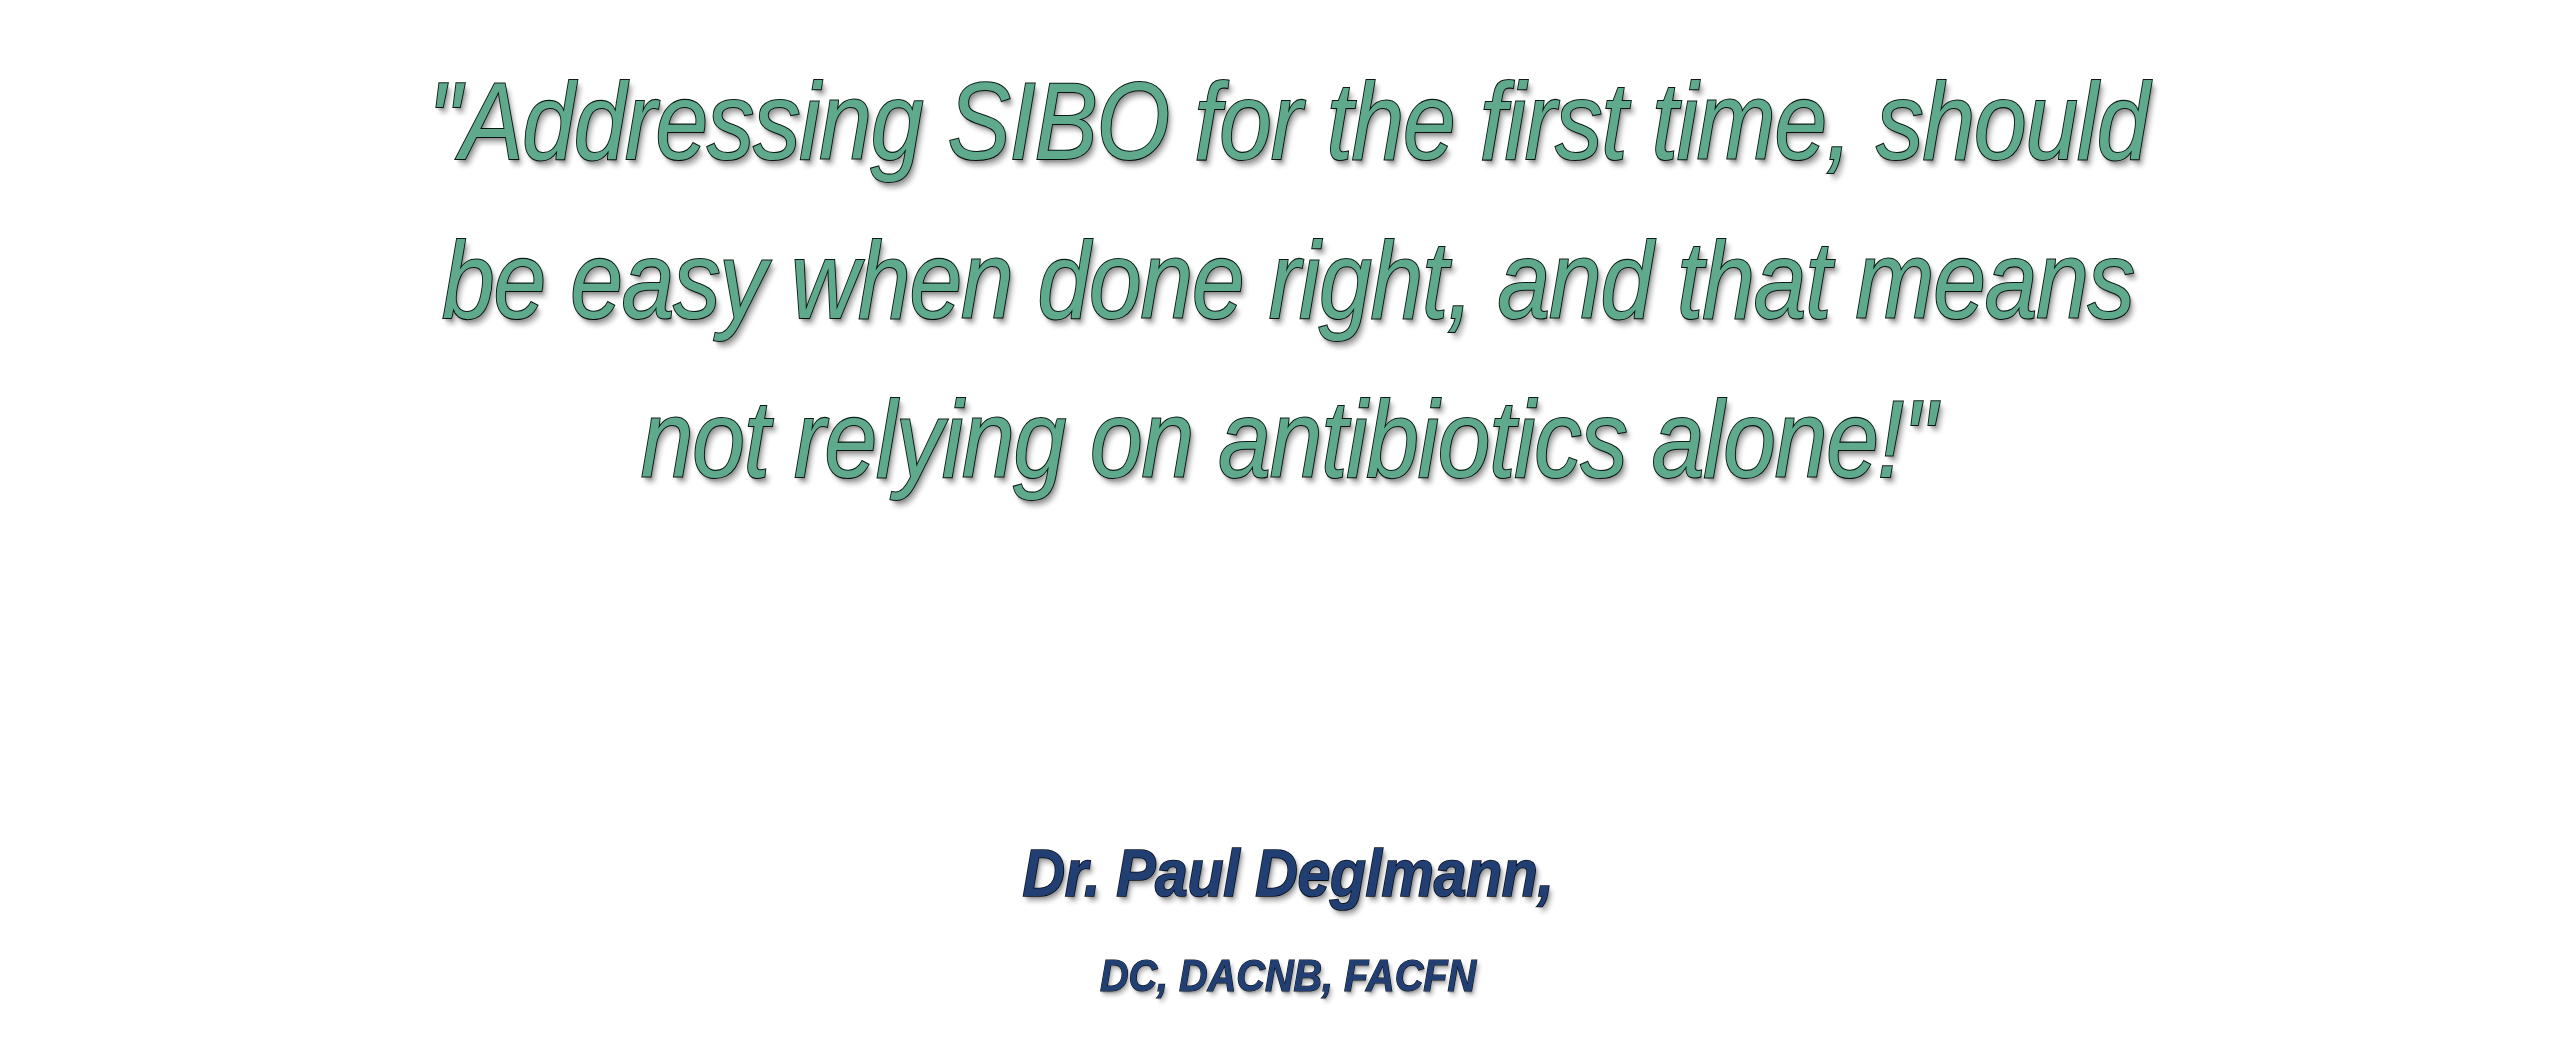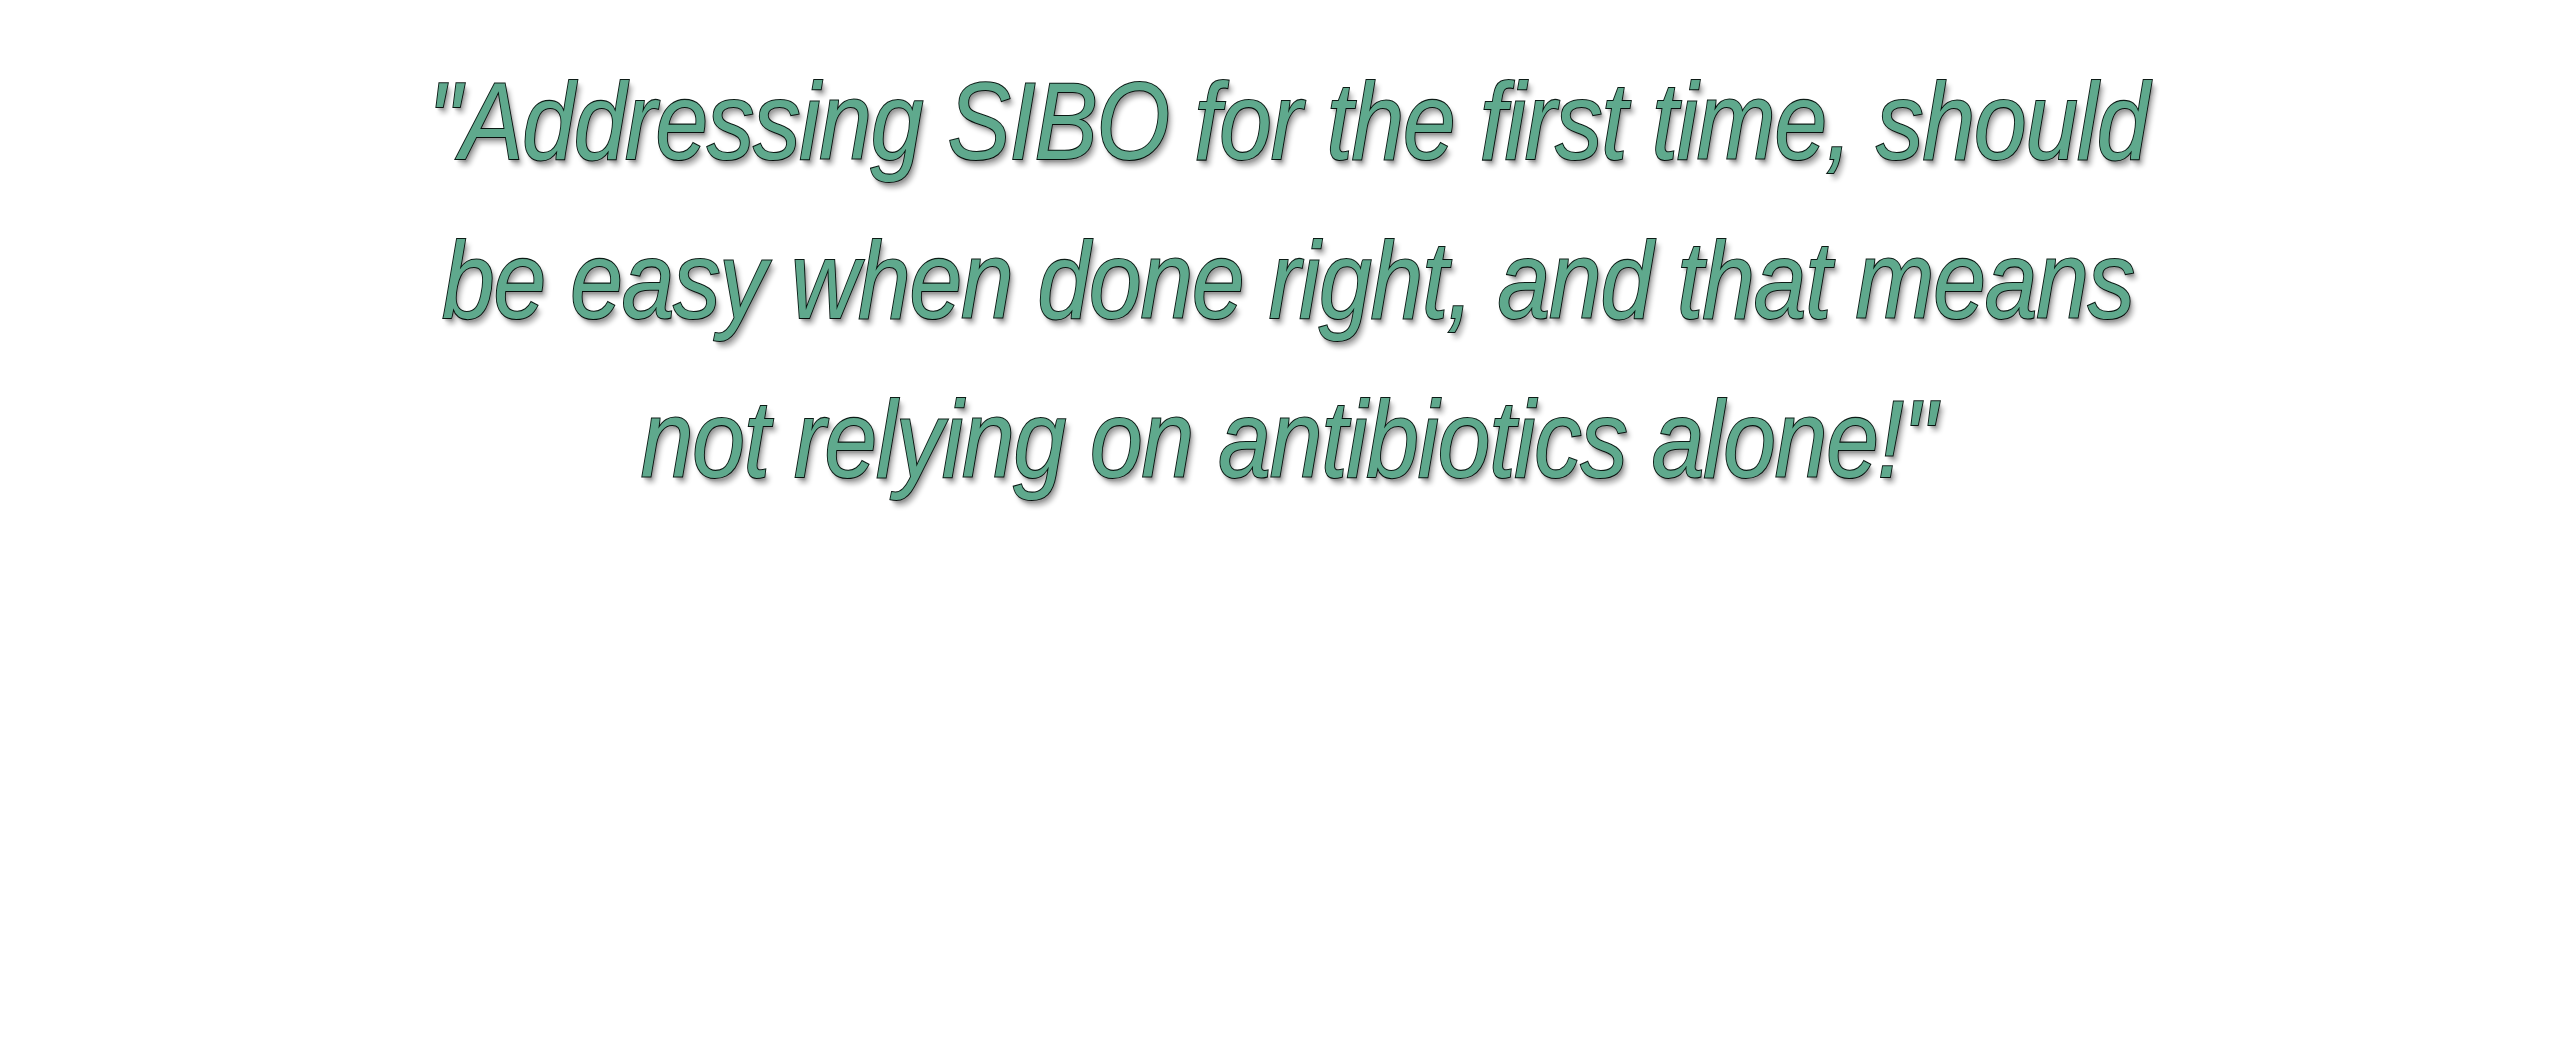--- a/index.html
+++ b/index.html
@@ -105,15 +105,19 @@
 <body>
 
 <div class="slide">
 
   <div class="quote-block">
     <span class="quote-line">"Addressing SIBO for the first time, should</span>
     <span class="quote-line">be easy when done right, and that means</span>
     <span class="quote-line">not relying on antibiotics alone!"</span>
   </div>
 
+  <div class="attribution">
+    <span class="author-name">Dr. Paul Deglmann,</span>
+    <span class="author-credentials">DC, DACNB, FACFN</span>
+  </div>
 
 </div>
 
 
 </body></html>

